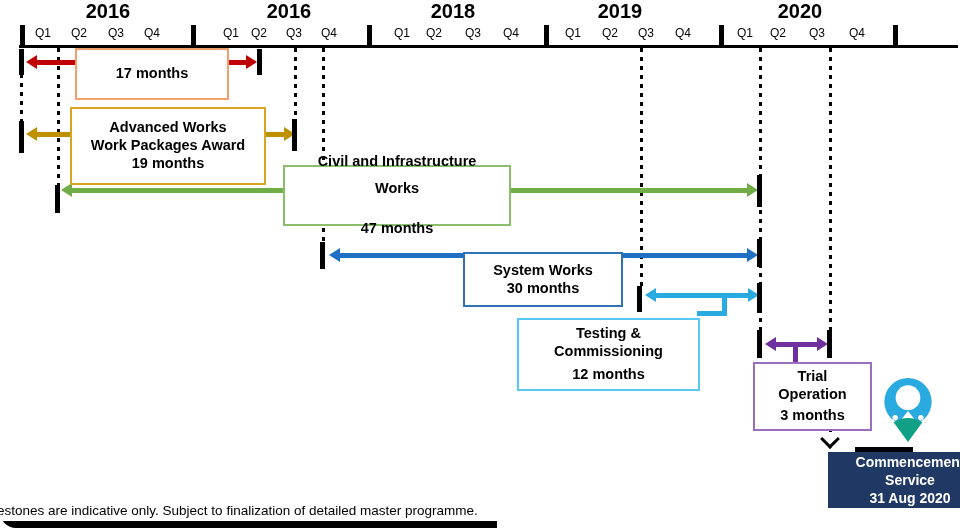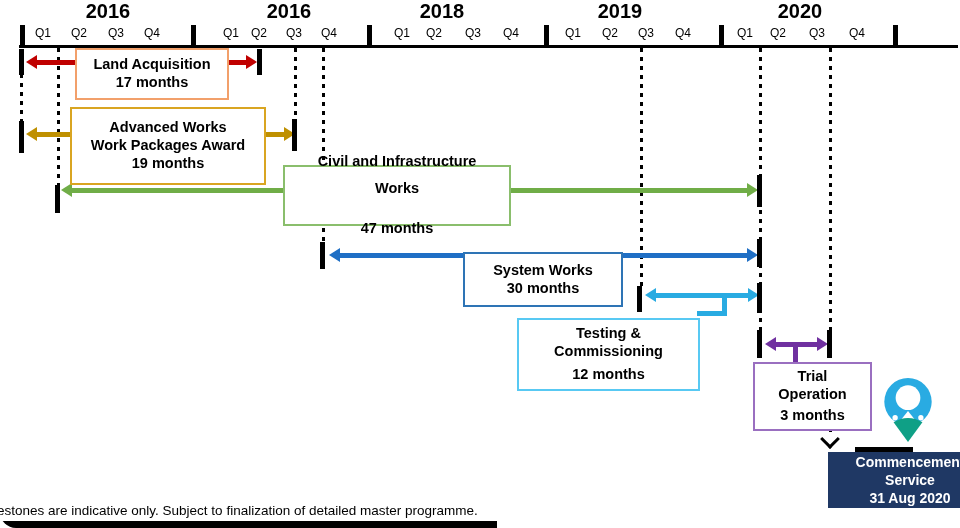--- a/index.html
+++ b/index.html
@@ -59,21 +59,21 @@
   <div class="axis-line"></div>
   <div class="ytick" style="left:20px"></div>
   <div class="ytick" style="left:191px"></div>
   <div class="ytick" style="left:367px"></div>
   <div class="ytick" style="left:544px"></div>
   <div class="ytick" style="left:719px"></div>
   <div class="ytick" style="left:893px"></div>
 
   <div class="year-label" style="left:108px">2016</div>
   <div class="year-label" style="left:289px">2016</div>
-  <div class="year-label" style="left:442px">2018</div>
+  <div class="year-label" style="left:453px">2018</div>
   <div class="year-label" style="left:620px">2019</div>
   <div class="year-label" style="left:800px">2020</div>
 
   <div class="q-label" style="left:43px">Q1</div>
   <div class="q-label" style="left:79px">Q2</div>
   <div class="q-label" style="left:116px">Q3</div>
   <div class="q-label" style="left:152px">Q4</div>
   <div class="q-label" style="left:231px">Q1</div>
   <div class="q-label" style="left:259px">Q2</div>
   <div class="q-label" style="left:294px">Q3</div>
@@ -119,21 +119,20 @@
   <div class="harrow lh rh green" style="left:72px;top:188px;width:675px"></div>
   <div class="harrow lh rh blue" style="left:340px;top:253px;width:407px"></div>
   <div class="harrow lh rh cyan" style="left:656px;top:293px;width:92px"></div>
   <div class="harrow lh rh purple" style="left:776px;top:342px;width:41px"></div>
 
   <div class="conn cyan" style="left:722px;top:296px;width:5px;height:18px"></div>
   <div class="conn cyan" style="left:697px;top:311px;width:30px;height:5px"></div>
   <div class="conn purple" style="left:793px;top:344px;width:5px;height:18px"></div>
 
   <div class="box" id="box-land">
-    <div>Land Acquisition</div>
     <div class="dur">17 months</div>
   </div>
 
   <div class="box" id="box-work">
     <div>Advanced Works</div>
     <div>Work Packages Award</div>
     <div class="dur">19 months</div>
   </div>
 
   <div class="box" id="box-civil">

